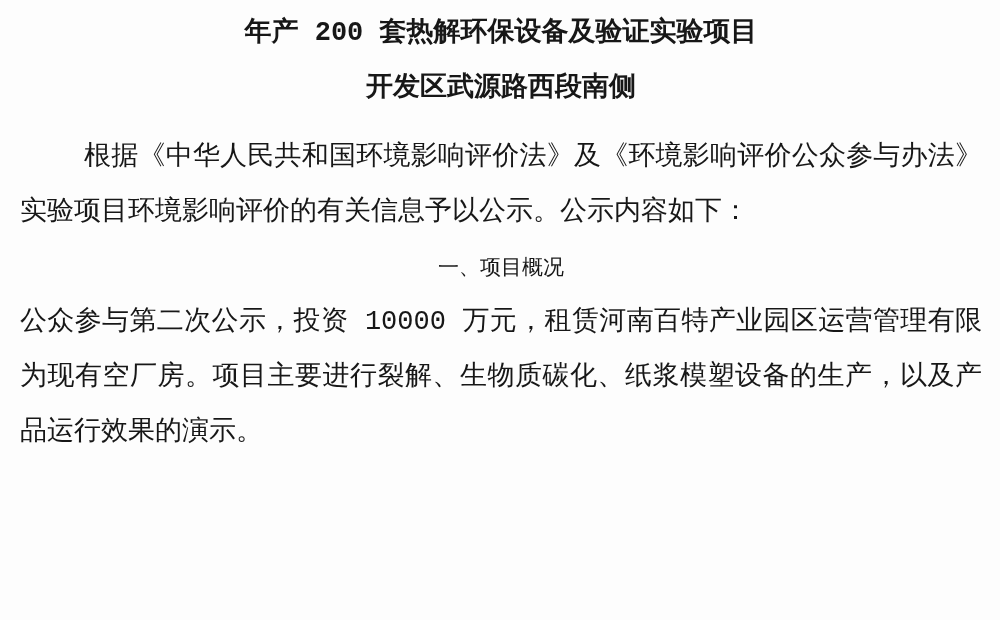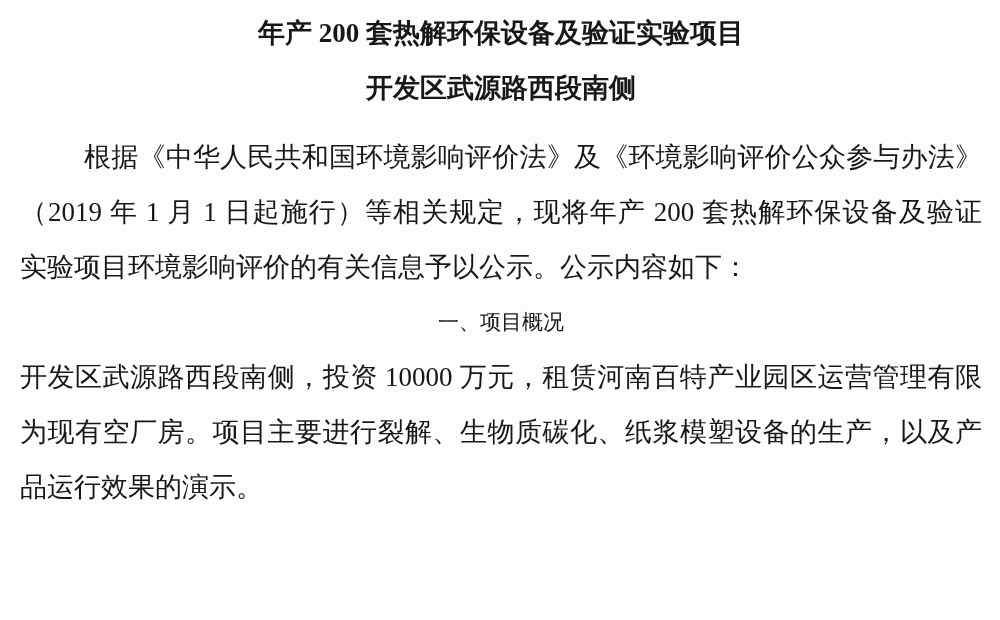--- a/index.html
+++ b/index.html
@@ -26,20 +26,21 @@
   .title .line {
     line-height: 53px;
     text-align: center;
   }
   .bodytext {
     font-size: 27px;
   }
   .bodytext .line {
     line-height: 55px;
     white-space: normal;
+    font-family: Liberation Mono, monospace;
   }
   .para .line {
     text-align: justify;
     text-align-last: justify;
   }
   .para .line.last {
     text-align-last: left;
   }
   .line.indent {
     text-indent: 64px;
@@ -55,25 +56,24 @@
 
 <div class="doc">
 
   <h1 class="title bodytext">
       <div class="line">年产 200 套热解环保设备及验证实验项目</div>
       <div class="line last">开发区武源路西段南侧</div>
     </h1>
 
   <div class="para bodytext">
       <div class="line indent">根据《中华人民共和国环境影响评价法》及《环境影响评价公众参与办法》</div>
-      <div class="line">（2019 年 1 月 1 日起施行）等相关规定，现将年产 200 套热解环保设备及验证</div>
       <div class="line last">实验项目环境影响评价的有关信息予以公示。公示内容如下：</div>
     </div>
 
   <div class="heading bodytext">一、项目概况</div>
 
   <div class="para bodytext">
-      <div class="line">开发区武源路西段南侧，投资 10000 万元，租赁河南百特产业园区运营管理有限</div>
+      <div class="line">公众参与第二次公示，投资 10000 万元，租赁河南百特产业园区运营管理有限</div>
       <div class="line">为现有空厂房。项目主要进行裂解、生物质碳化、纸浆模塑设备的生产，以及产</div>
       <div class="line last">品运行效果的演示。</div>
     </div>
 
 </div>
 
 </body></html>

